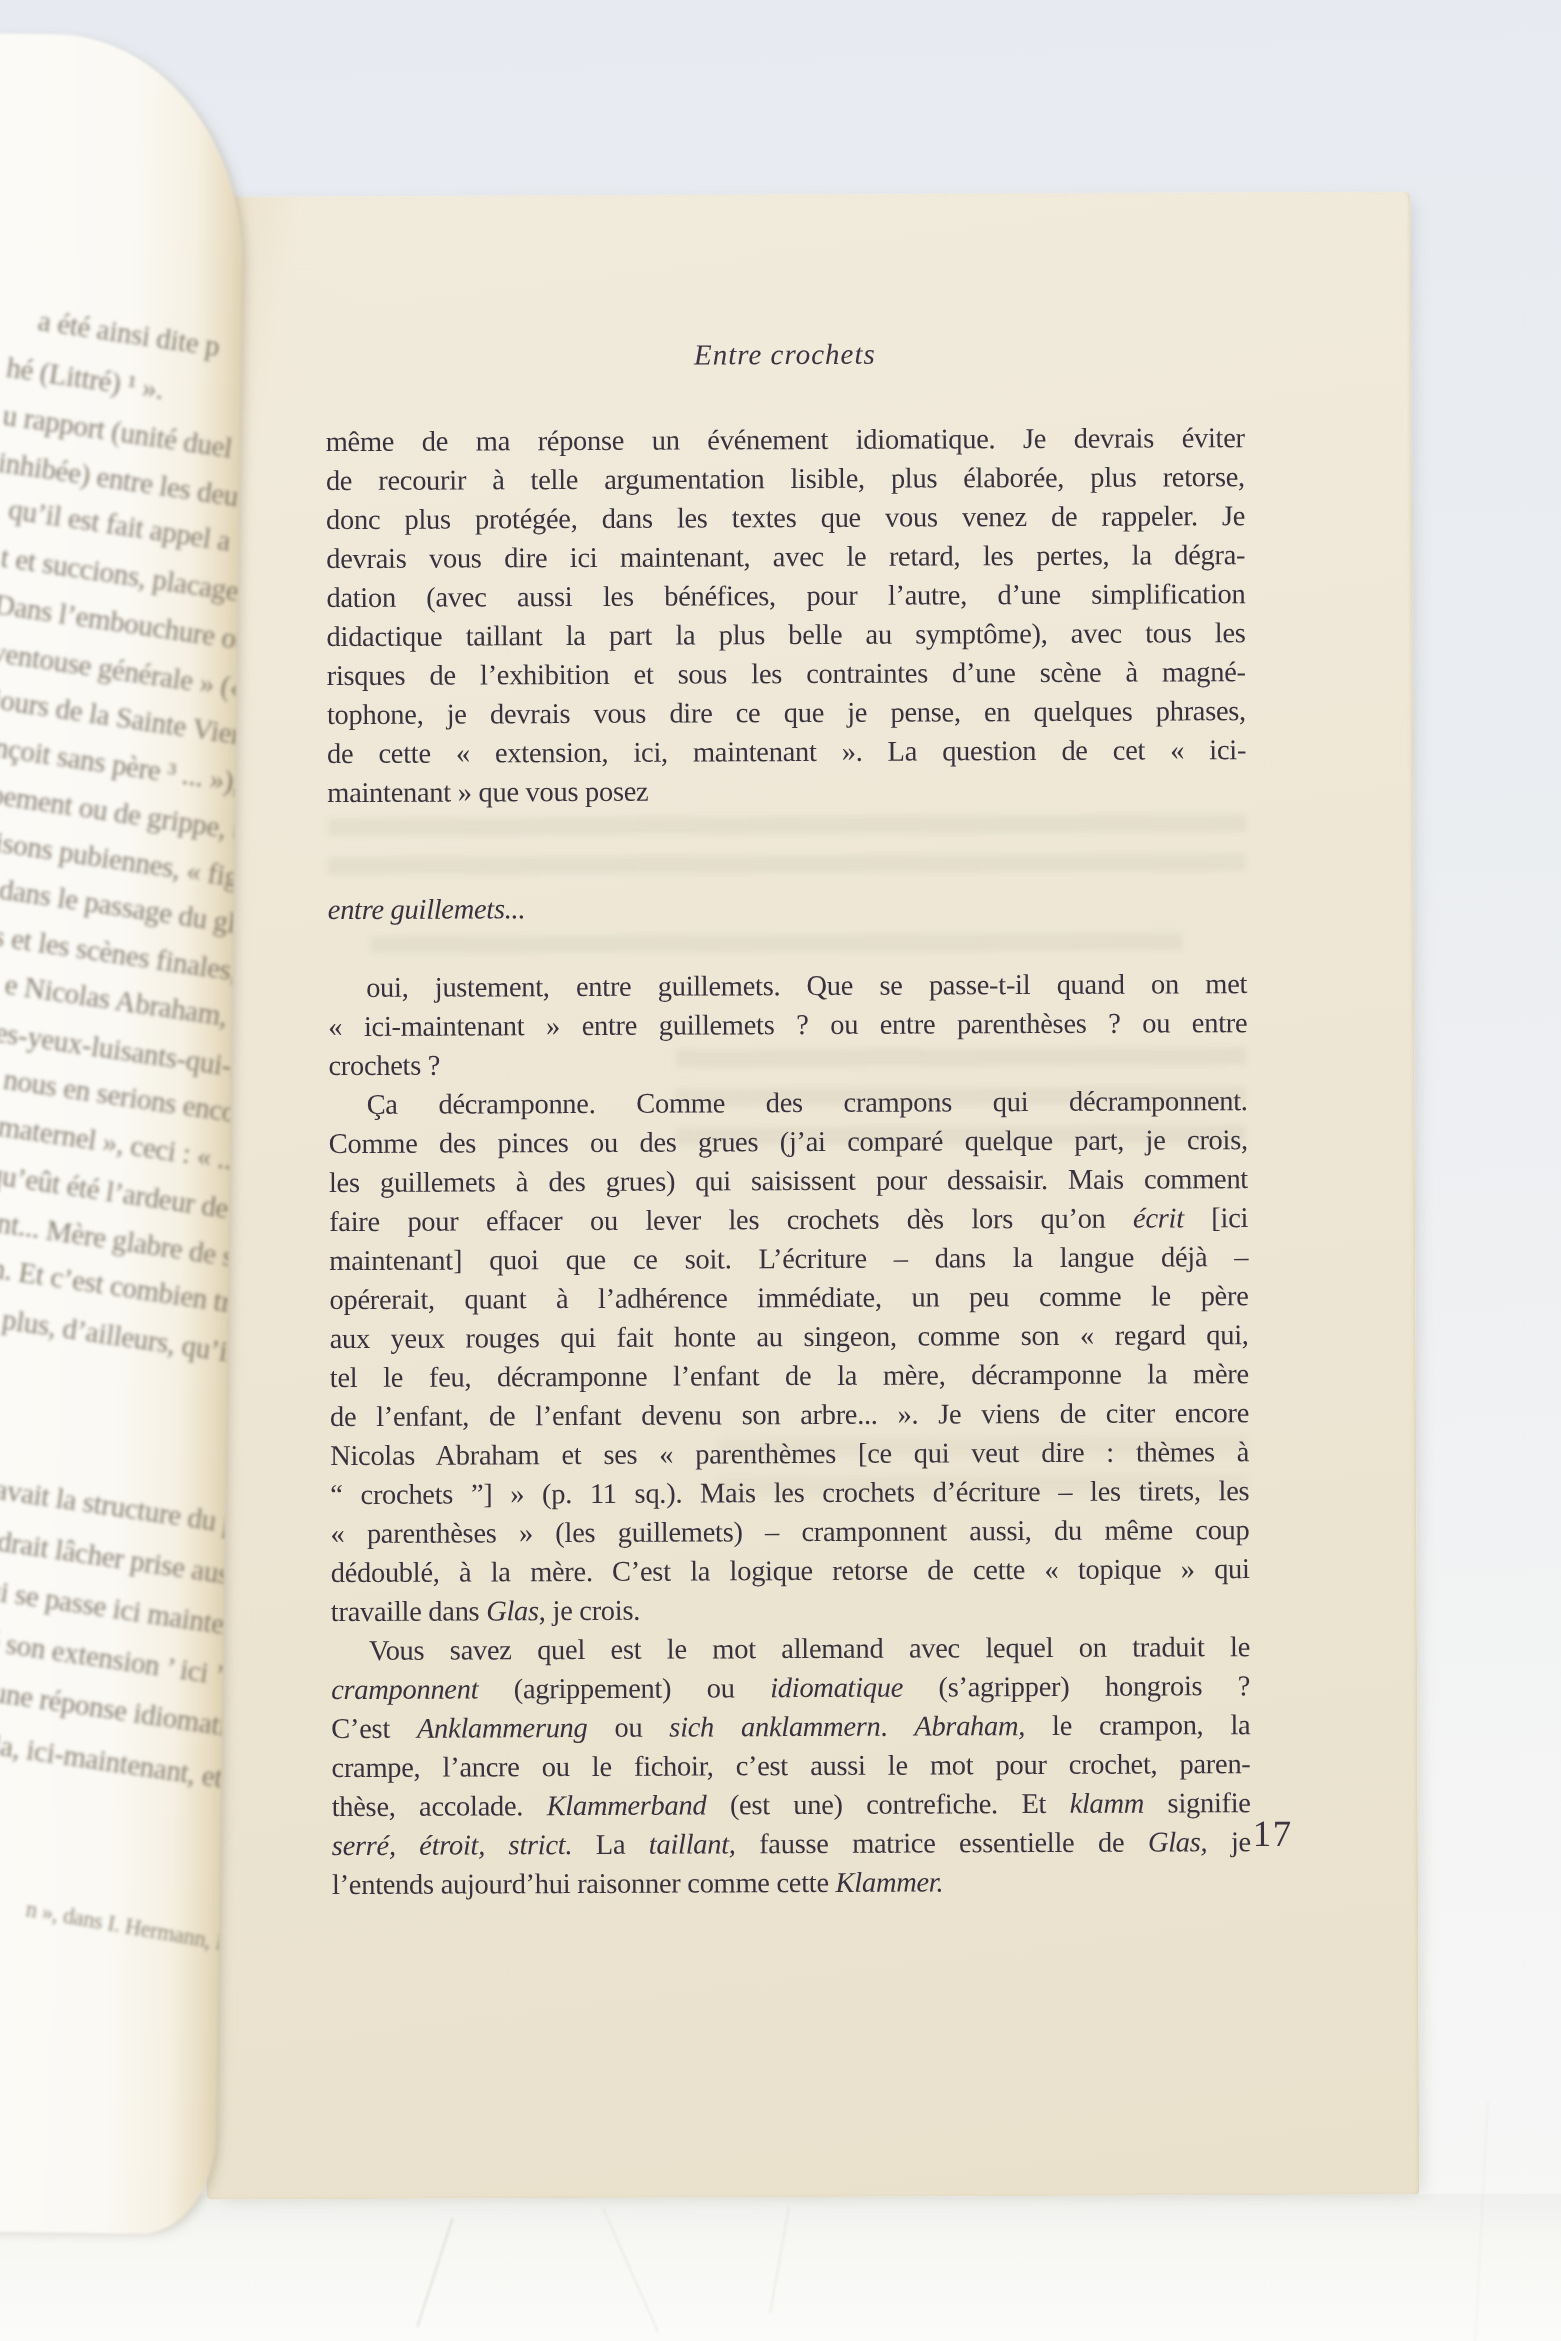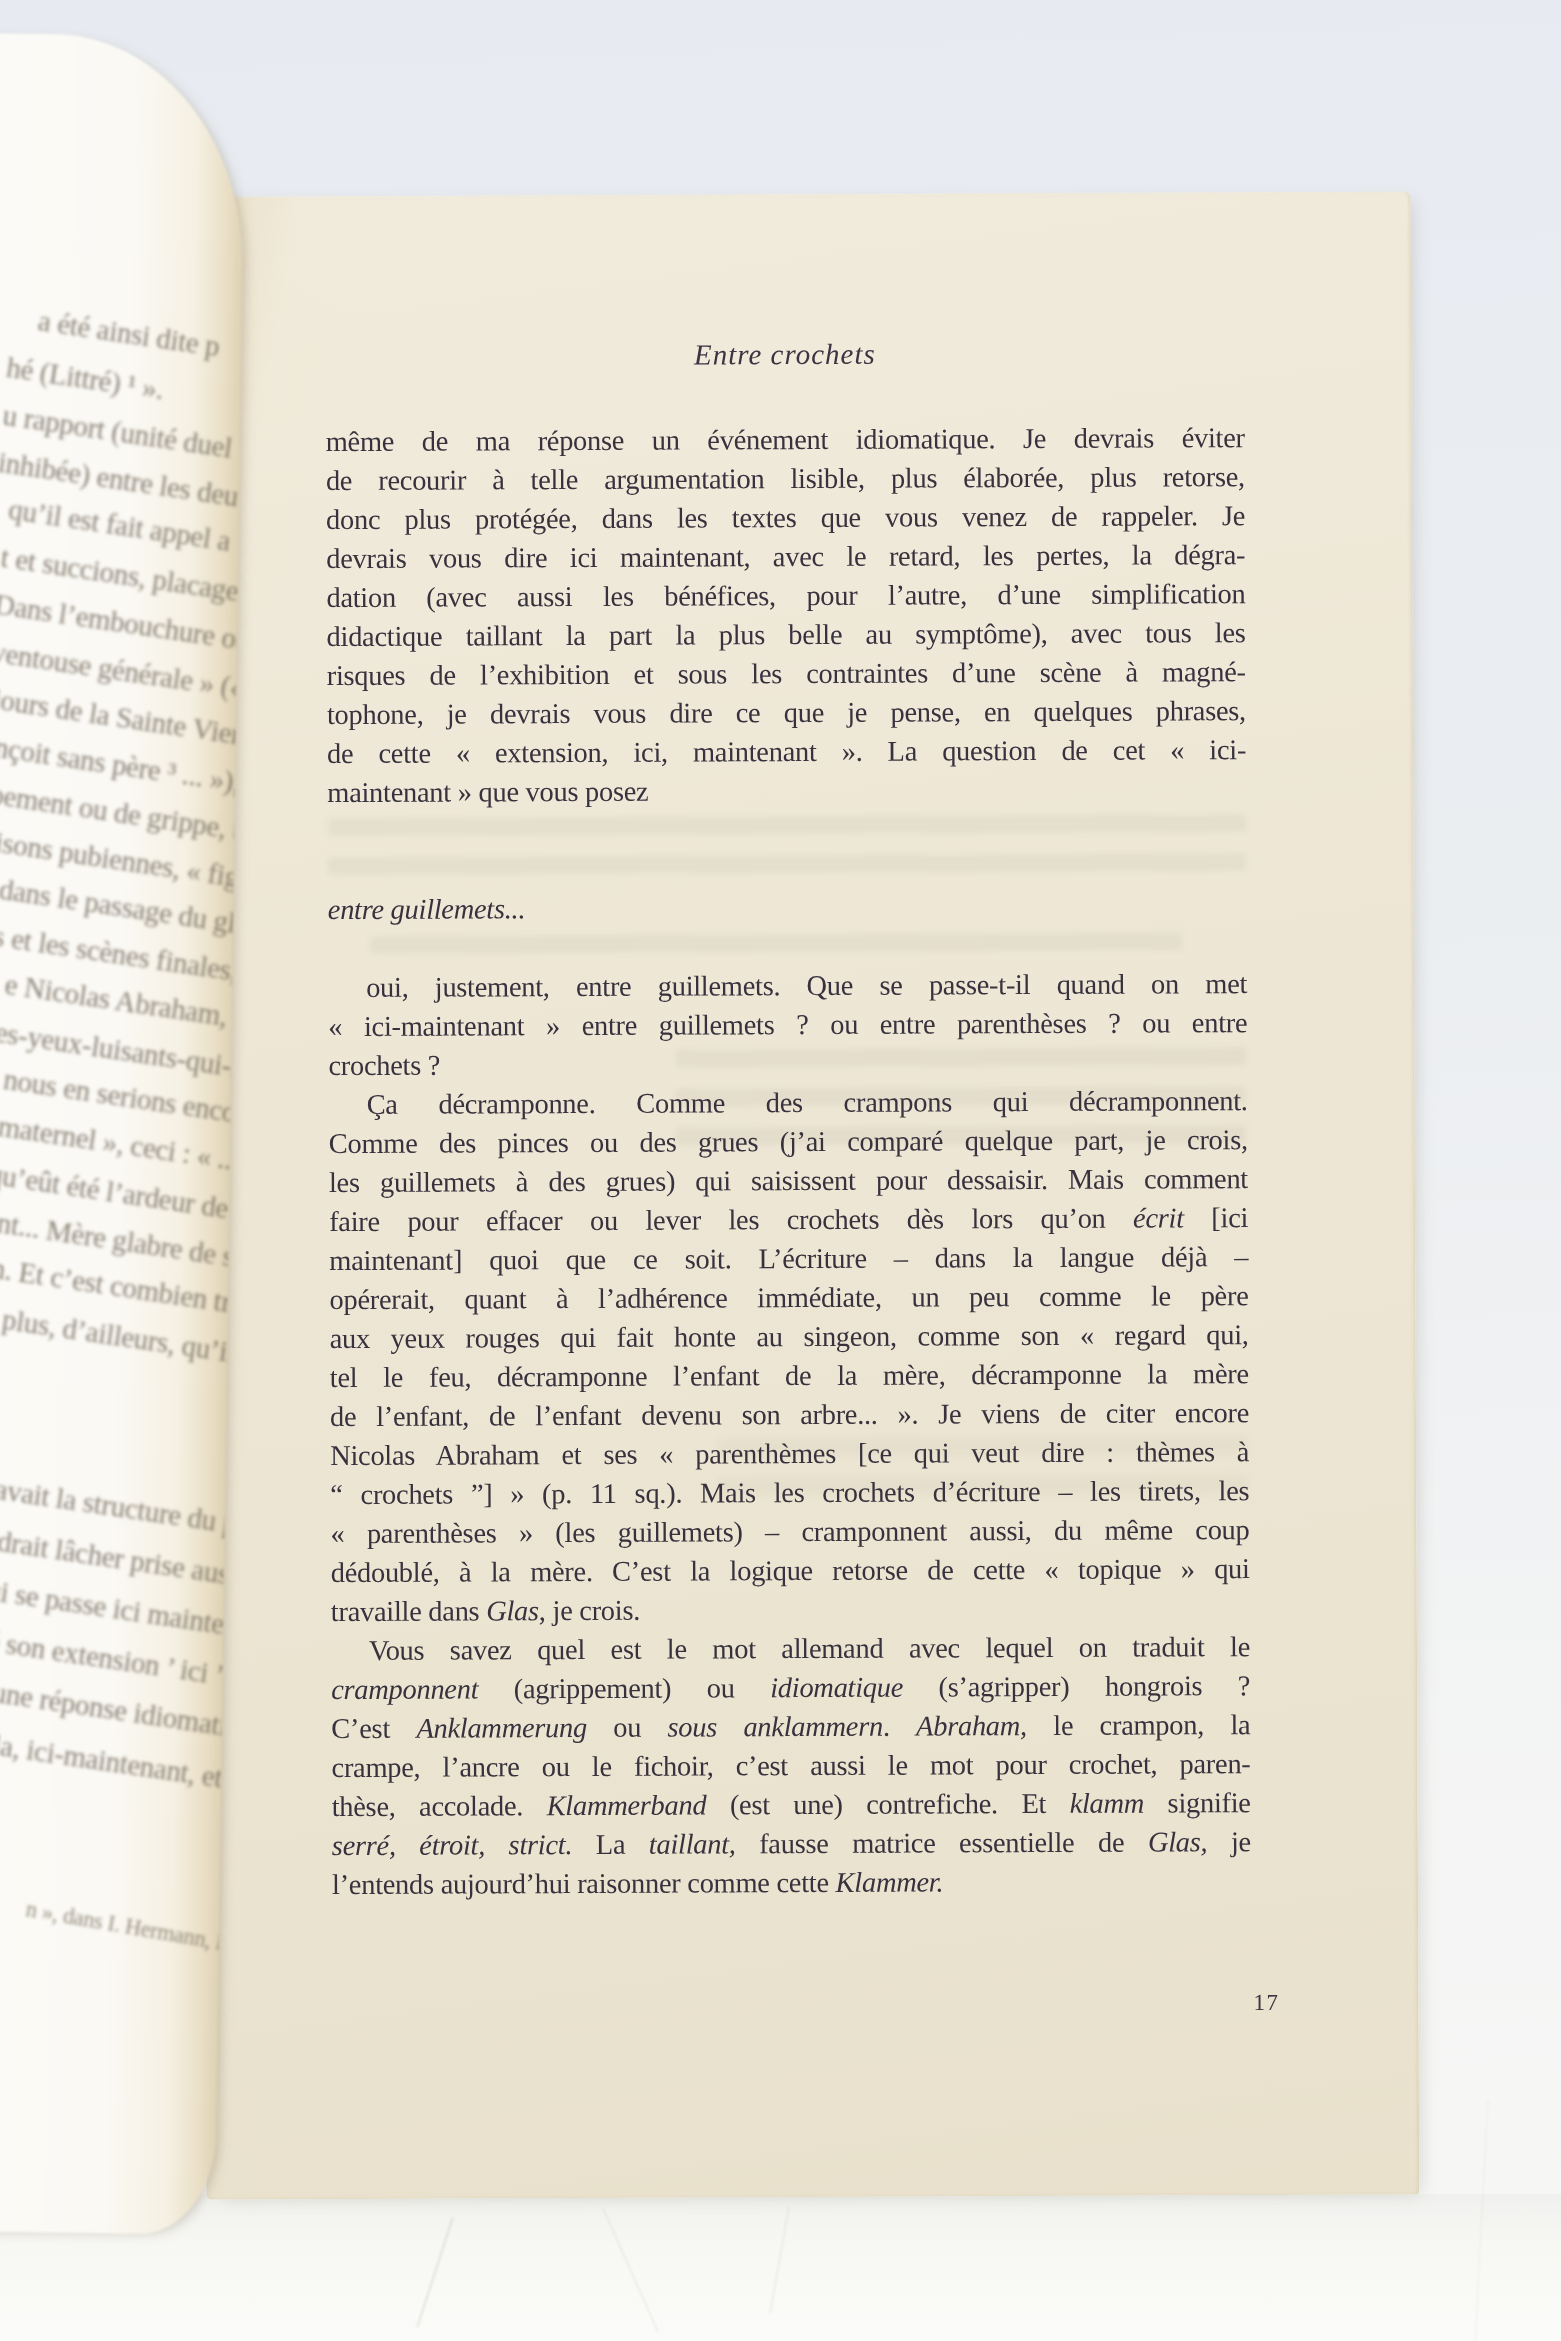--- a/index.html
+++ b/index.html
@@ -30,21 +30,21 @@
   .textcol{position:absolute; left:127px; top:226px; width:919px; color:#38323e;}
   .para{margin:0;}
   .para.p-opening{margin-bottom:78px;}
   .para.p-interjection{margin-bottom:39px; font-style:italic;}
   .line{
     height:39px; line-height:39px; font-size:28.5px; letter-spacing:-0.3px;
     text-align:justify; text-align-last:justify; white-space:nowrap;
   }
   .line.last{text-align-last:left;}
   .line.indent{text-indent:38px;}
-  .pagenum{position:absolute; left:1048px; top:1798px; font-size:23px; color:#3b3542; letter-spacing:1.4px;}
+  .pagenum{position:absolute; left:1048px; top:1620px; font-size:37px; color:#3b3542; letter-spacing:1.4px;}
   
   .ghost{position:absolute; filter:blur(3.4px); opacity:.85;
     background:repeating-linear-gradient(180deg, rgba(112,102,82,.085) 0 17.6px, rgba(0,0,0,0) 17.6px 39px);}
   .ghost.g1{left:127px; top:622px; width:919px; height:76px;}
   .ghost.g2{left:169px; top:740px; width:813px; height:35px;}
   .ghost.g3{left:474px; top:855px; width:571px; height:114px;}
   .ghost.g4{left:515px; top:1244px; width:529px; height:73px; opacity:.5;}
   
   .leftpage{
     position:absolute; left:-33px; top:35px; width:263px; height:2198px;
@@ -115,21 +115,21 @@
           <div class="line">de l’enfant, de l’enfant devenu son arbre... ». Je viens de citer encore</div>
           <div class="line">Nicolas Abraham et ses « parenthèmes [ce qui veut dire : thèmes à</div>
           <div class="line">“ crochets ”] » (p. 11 sq.). Mais les crochets d’écriture – les tirets, les</div>
           <div class="line">« parenthèses » (les guillemets) – cramponnent aussi, du même coup</div>
           <div class="line">dédoublé, à la mère. C’est la logique retorse de cette « topique » qui</div>
           <div class="line last">travaille dans <i>Glas</i>, je crois.</div>
         </div>
         <div class="para p-body">
           <div class="line indent">Vous savez quel est le mot allemand avec lequel on traduit le</div>
           <div class="line"><i>cramponnent</i> (agrippement) ou <i>idiomatique</i> (s’agripper) hongrois ?</div>
-          <div class="line">C’est <i>Anklammerung</i> ou <i>sous anklammern</i>. <i>Abraham,</i> le crampon, la</div>
+          <div class="line">C’est <i>Anklammerung</i> ou <i>sich anklammern</i>. <i>Abraham,</i> le crampon, la</div>
           <div class="line">crampe, l’ancre ou le fichoir, c’est aussi le mot pour crochet, paren-</div>
           <div class="line">thèse, accolade. <i>Klammerband</i> (est une) contrefiche. Et <i>klamm</i> signifie</div>
           <div class="line"><i>serré, étroit, strict.</i> La <i>taillant,</i> fausse matrice essentielle de <i>Glas,</i> je</div>
           <div class="line last">l’entends aujourd’hui raisonner comme cette <i>Klammer.</i></div>
         </div>
       </div>
 
     <div class="pagenum">17</div>
   </div>
 

